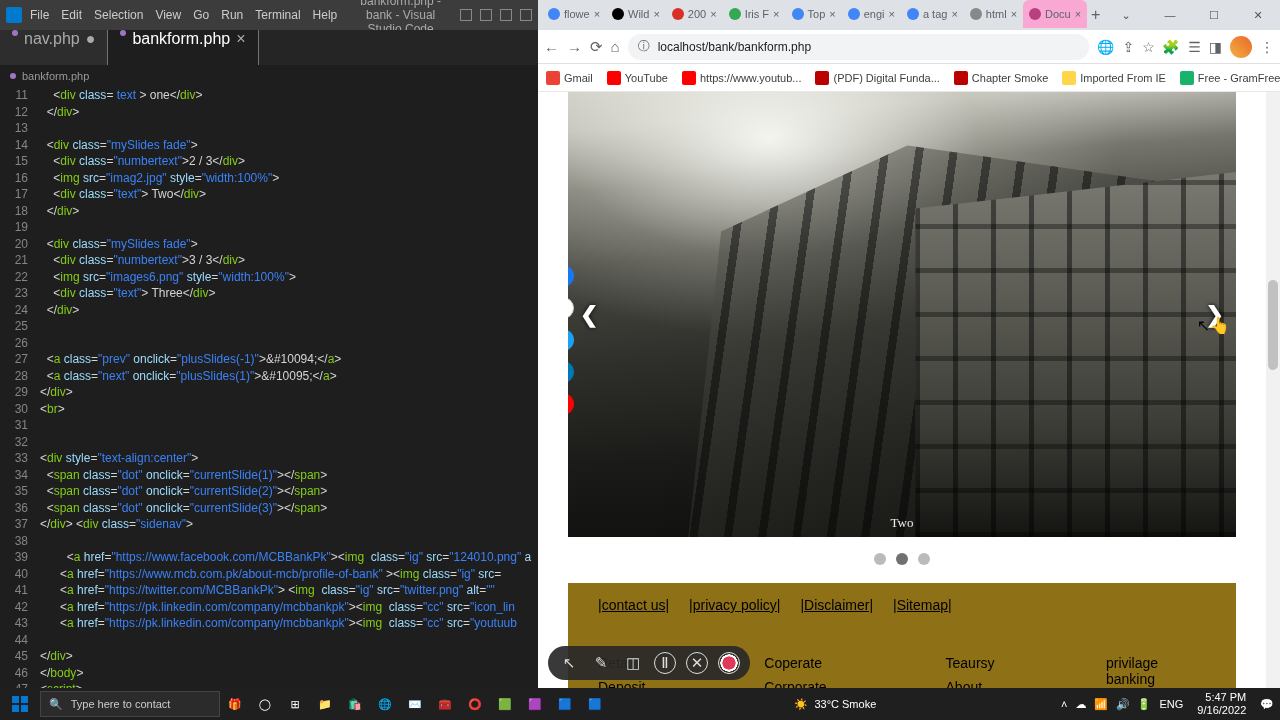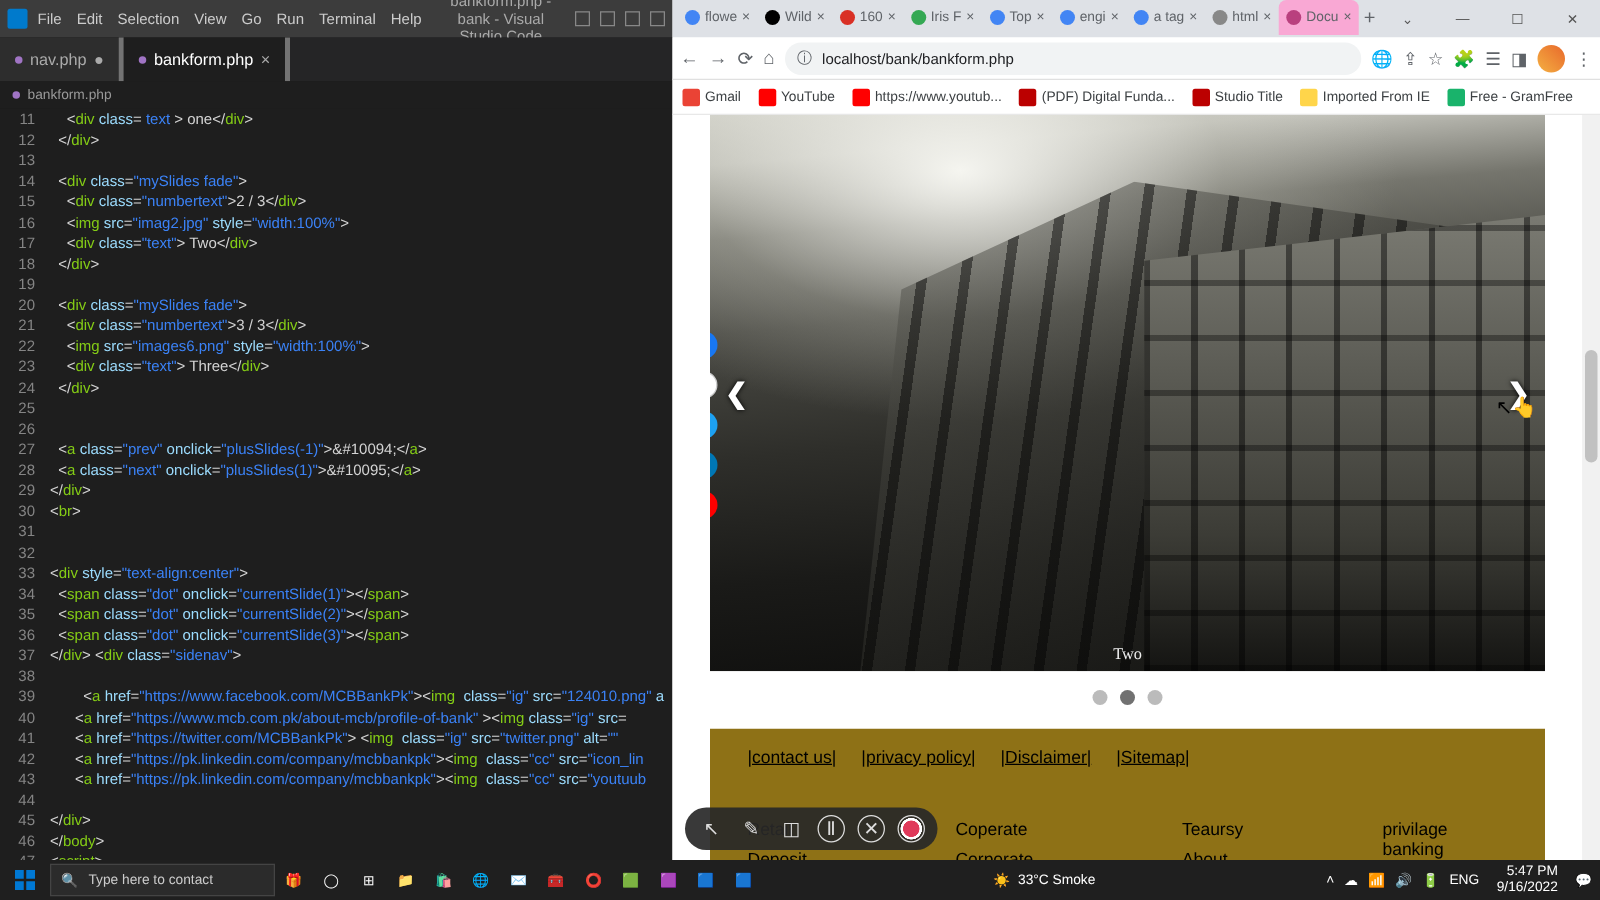--- a/index.html
+++ b/index.html
@@ -6,21 +6,21 @@
 body{width:1280px;height:720px;overflow:hidden;background:#1e1e1e;position:relative}
 
 
 .vscode{position:absolute;left:0;top:0;width:538px;height:720px;background:#1e1e1e;color:#ccc;display:flex;flex-direction:column;font-size:12px}
 .vs-title{height:30px;background:#3c3c3c;display:flex;align-items:center;padding:0 6px;color:#ccc;font-size:12px}
 .vs-title .logo{width:16px;height:16px;background:#007acc;border-radius:2px;margin-right:8px}
 .vs-title .menu span{margin-right:12px;cursor:default}
 .vs-title .center{flex:1;text-align:center;color:#aaa}
 .vs-title .wbtn{width:12px;height:12px;border:1px solid #888;margin-left:8px}
 .vs-tabs{height:35px;background:#252526;display:flex;align-items:stretch}
-.vs-tab{padding:0 12px;display:flex;align-items:center;gap:6px;background:#2d2d2d;border-right:4px solid #737373;font-size:13px;color:#aaa;cursor:pointer}
+.vs-tab{padding:0 12px;display:flex;align-items:flex-start;gap:6px;background:#2d2d2d;border-right:1px solid #737373;font-size:16px;color:#aaa;cursor:pointer}
 .vs-tab.active{background:#1e1e1e;color:#fff}
 .vs-tab .dot{width:6px;height:6px;background:#a074c4;border-radius:50%}
 .vs-tab .close{color:#aaa}
 .vs-bc{height:22px;background:#1e1e1e;display:flex;align-items:center;padding-left:10px;font-size:11px;color:#999}
 .vs-bc .dot{width:6px;height:6px;background:#a074c4;border-radius:50%;margin-right:6px}
 .editor{flex:1;overflow:hidden;display:flex;font-family:Consolas,monospace;font-size:12px;line-height:16.5px}
 .gutter{width:40px;text-align:right;padding-right:12px;color:#858585;background:#1e1e1e;user-select:none}
 .code{flex:1;white-space:pre;color:#d4d4d4;overflow:hidden}.c-el{color:#84cc16}.c-attr{color:#9cdcfe}.c-str{color:#3b82f6}
 .vs-status{height:22px;background:#007acc;color:#fff;display:flex;align-items:center;font-size:11px;padding:0 8px;gap:14px}
 .vs-status .right{margin-left:auto;display:flex;gap:14px}
@@ -253,21 +253,21 @@
           <span>flowe</span>
           <span class="x">×</span>
         </div>
         <div class="cr-tab ">
           <span class="fav" style="background:#000"></span>
           <span>Wild</span>
           <span class="x">×</span>
         </div>
         <div class="cr-tab ">
           <span class="fav" style="background:#d93025"></span>
-          <span>160 </span>
+          <span>200 </span>
           <span class="x">×</span>
         </div>
         <div class="cr-tab ">
           <span class="fav" style="background:#34a853"></span>
           <span>Iris F</span>
           <span class="x">×</span>
         </div>
         <div class="cr-tab ">
           <span class="fav" style="background:#4285f4"></span>
           <span>Top </span>
@@ -332,21 +332,21 @@
       <span class="bmi">
         <span class="gfav" style="background:#ff0000"></span>
         <span>https://www.youtub...</span>
       </span>
       <span class="bmi">
         <span class="gfav" style="background:#b00"></span>
         <span>(PDF) Digital Funda...</span>
       </span>
       <span class="bmi">
         <span class="gfav" style="background:#b00"></span>
-        <span>Studio Title</span>
+        <span>Chapter Smoke</span>
       </span>
       <span class="bmi">
         <span class="gfav" style="background:#ffd54a"></span>
         <span>Imported From IE</span>
       </span>
       <span class="bmi">
         <span class="gfav" style="background:#19b36b"></span>
         <span>Free - GramFree</span>
       </span>
     </div>

